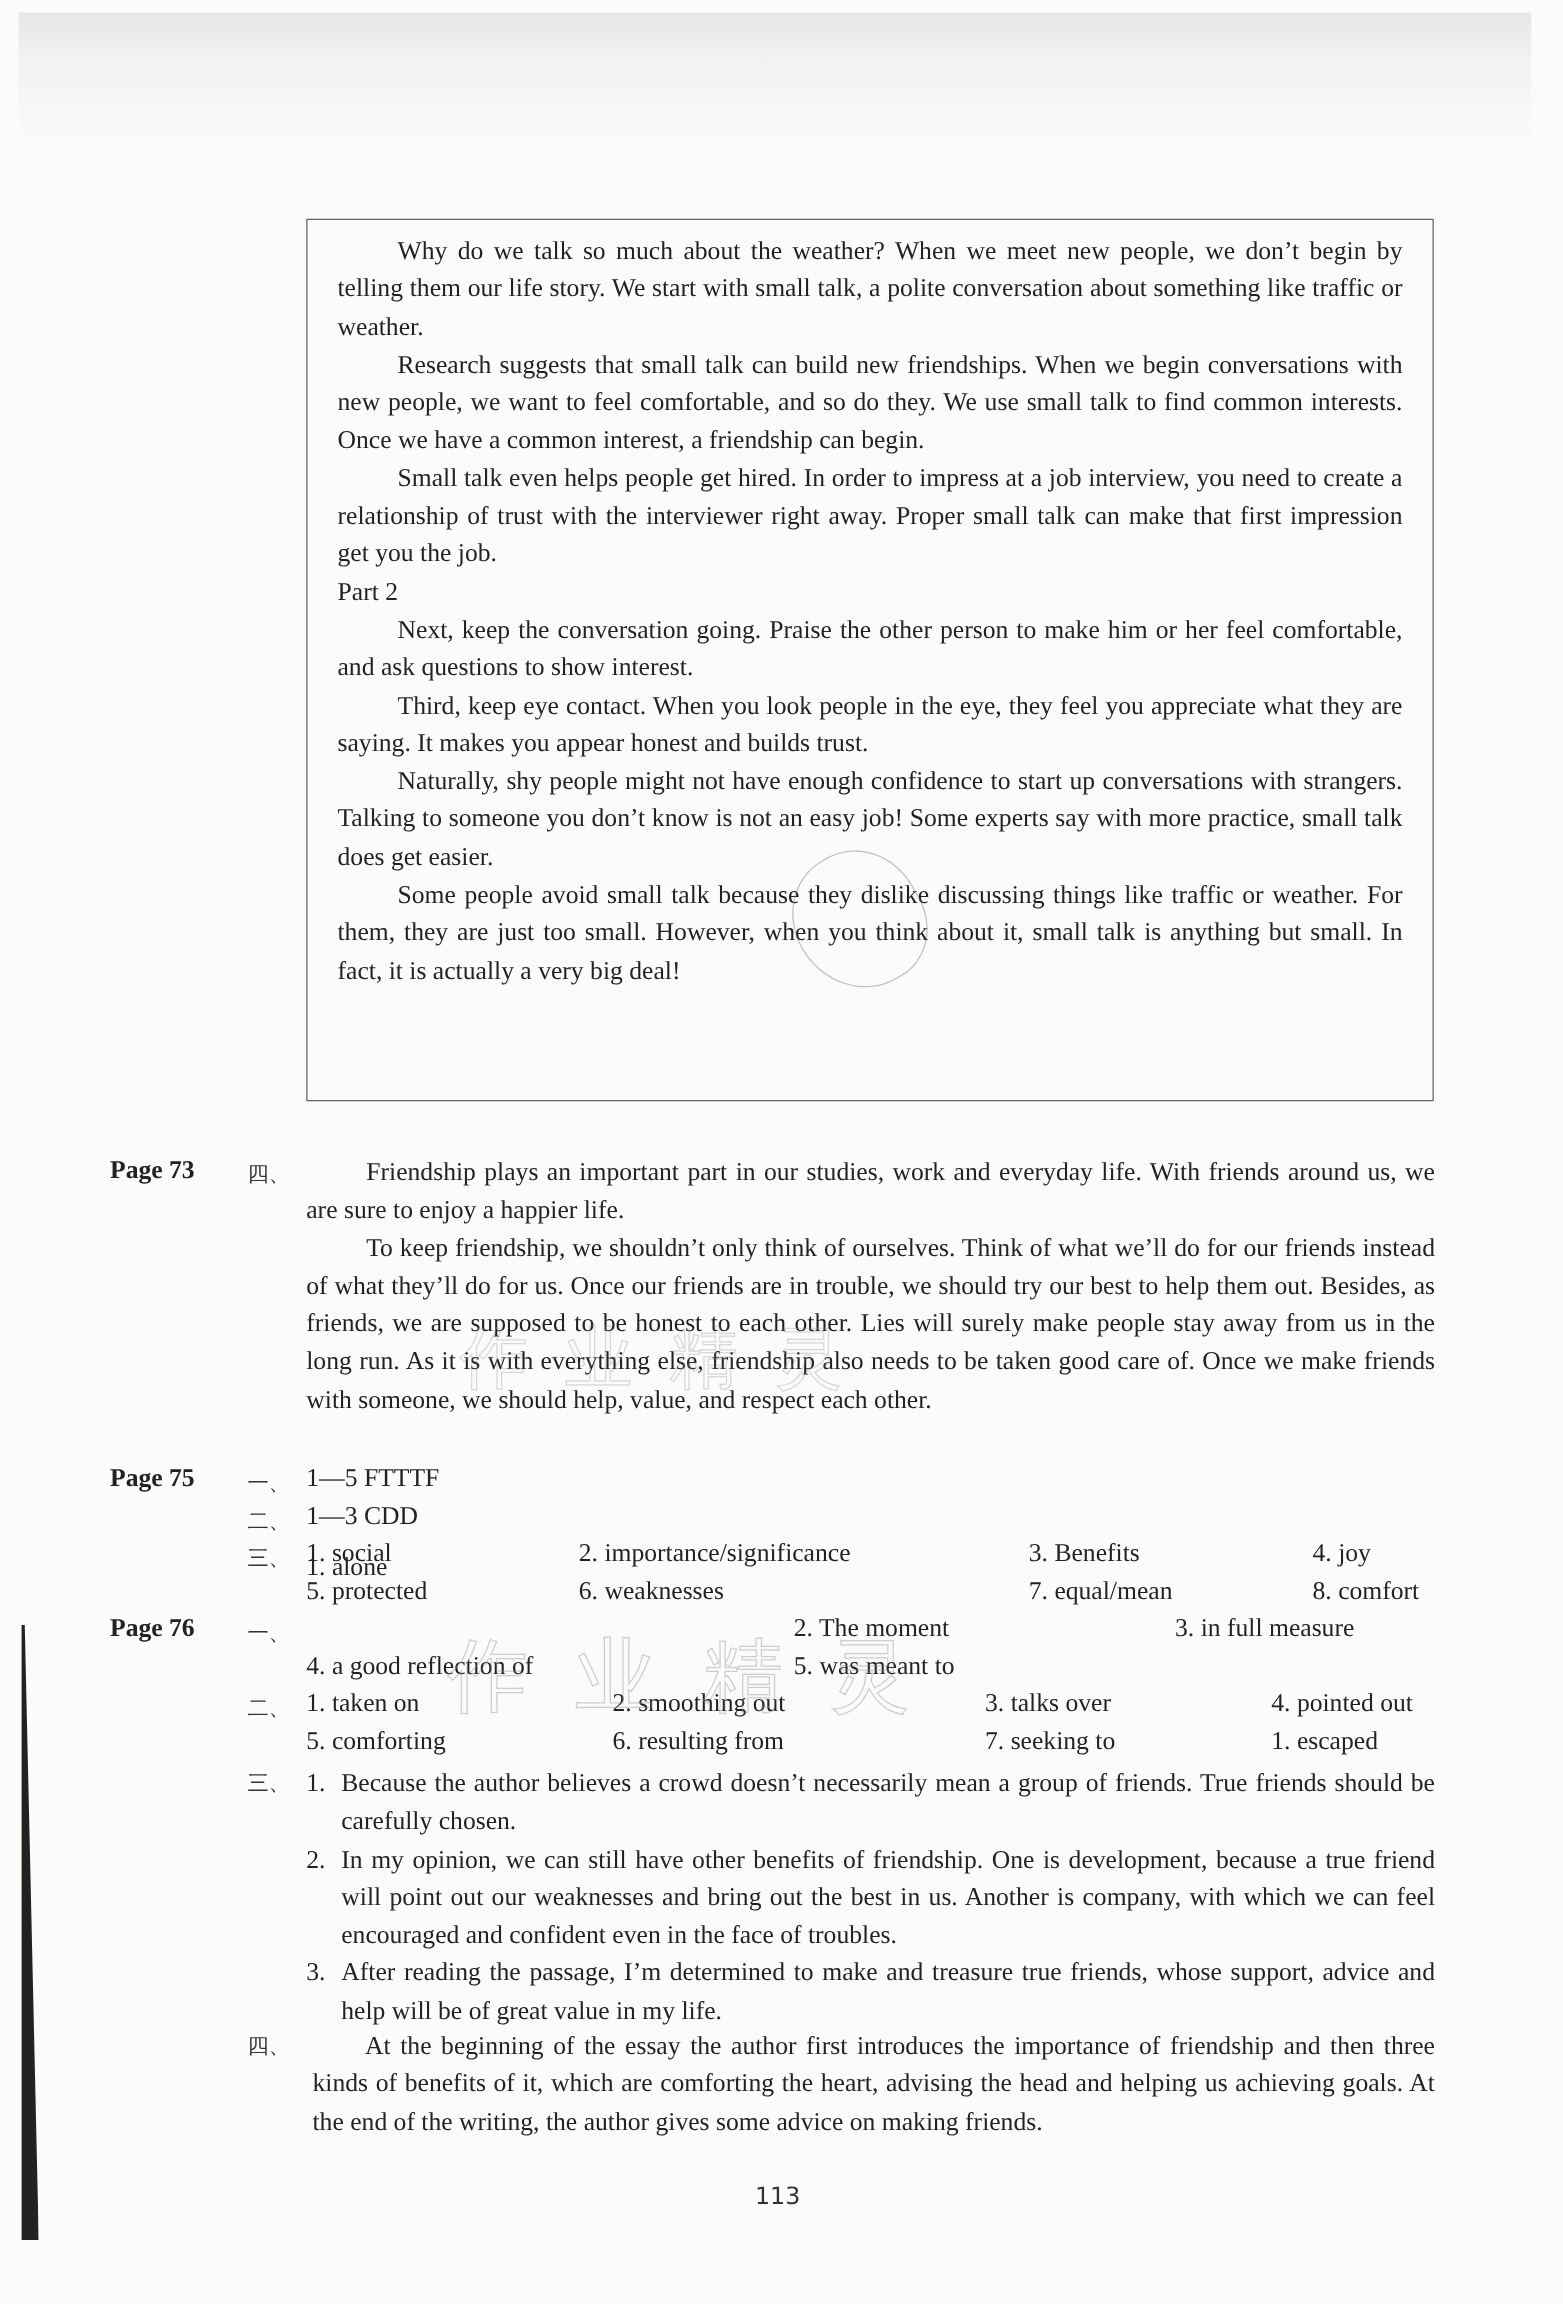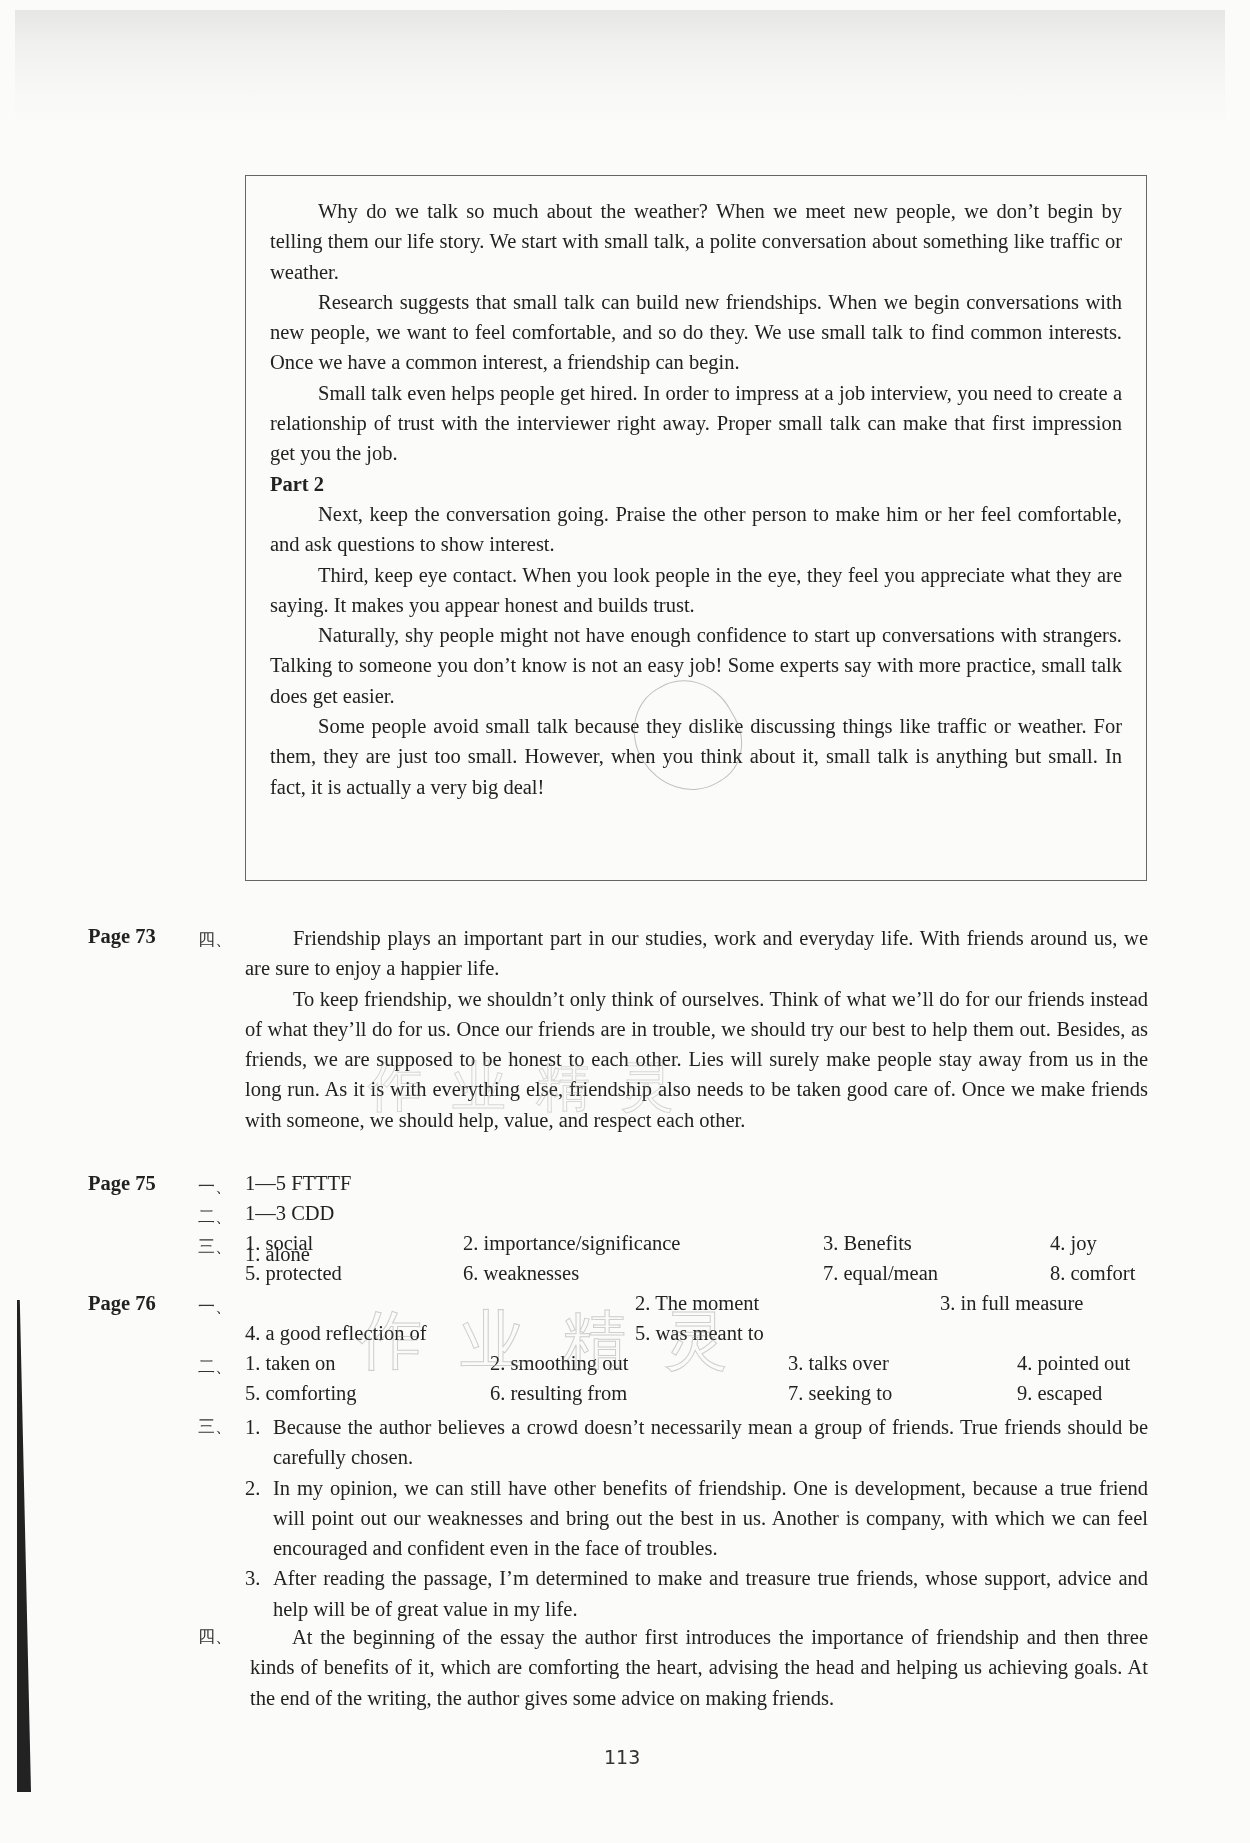--- a/index.html
+++ b/index.html
@@ -16,25 +16,25 @@
   .left-bar {
     position: absolute; left: 17px; top: 1300px; width: 14px; height: 492px;
     background: #222;
     clip-path: polygon(0 0, 20% 0, 100% 100%, 0 100%);
   }
   .passage-box {
     position: absolute; left: 245px; top: 175px; width: 902px; height: 706px;
     border: 1.5px solid #666; box-sizing: border-box;
   }
   .passage-box .inner {
-    position: absolute; left: 24px; right: 24px; top: 20px;
+    position: absolute; left: 24px; right: 24px; top: 10px;
     font-size: 20.5px; line-height: 30.3px; text-align: justify;
   }
   .passage-box p { margin: 0; text-indent: 48px; }
-  .passage-box .part-heading { margin: 0; font-weight: bold; text-indent: 0; }
+  .passage-box .part-heading { margin: 0; font-weight: normal; text-indent: 0; }
   .page-label {
     position: absolute; left: 88px; font-weight: bold; font-size: 20.5px;
   }
   .cn-mark { position: absolute; font-family: "DejaVu Sans", sans-serif; font-size: 17px; color: #333; }
 
   .essay { position: absolute; left: 245px; width: 903px; font-size: 20.5px; line-height: 30.3px; text-align: justify; }
   .essay p { margin: 0; text-indent: 48px; }
 
   .ans { position: absolute; font-size: 20.5px; white-space: nowrap; }
 
@@ -115,21 +115,21 @@
 <div class="ans" style="left:635px; top:1322px;">5. was meant to</div>
 
 <div class="cn-mark" style="left:198px; top:1355px;">二、</div>
 <div class="ans" style="left:245px; top:1352px;">1. taken on</div>
 <div class="ans" style="left:490px; top:1352px;">2. smoothing out</div>
 <div class="ans" style="left:788px; top:1352px;">3. talks over</div>
 <div class="ans" style="left:1017px; top:1352px;">4. pointed out</div>
 <div class="ans" style="left:245px; top:1382px;">5. comforting</div>
 <div class="ans" style="left:490px; top:1382px;">6. resulting from</div>
 <div class="ans" style="left:788px; top:1382px;">7. seeking to</div>
-<div class="ans" style="left:1017px; top:1382px;">9. escaped</div>
+<div class="ans" style="left:1017px; top:1382px;">1. escaped</div>
 <div class="watermark">作业精灵</div>
 
 <div class="cn-mark" style="left:198px; top:1415px;">三、</div>
 <div class="open-answers" style="top:1412px;">
   <div class="item">
     <span class="num">1.</span>
     <span class="txt">Because the author believes a crowd doesn’t necessarily mean a group of friends. True friends should be carefully chosen.</span>
   </div>
   <div class="item">
     <span class="num">2.</span>

